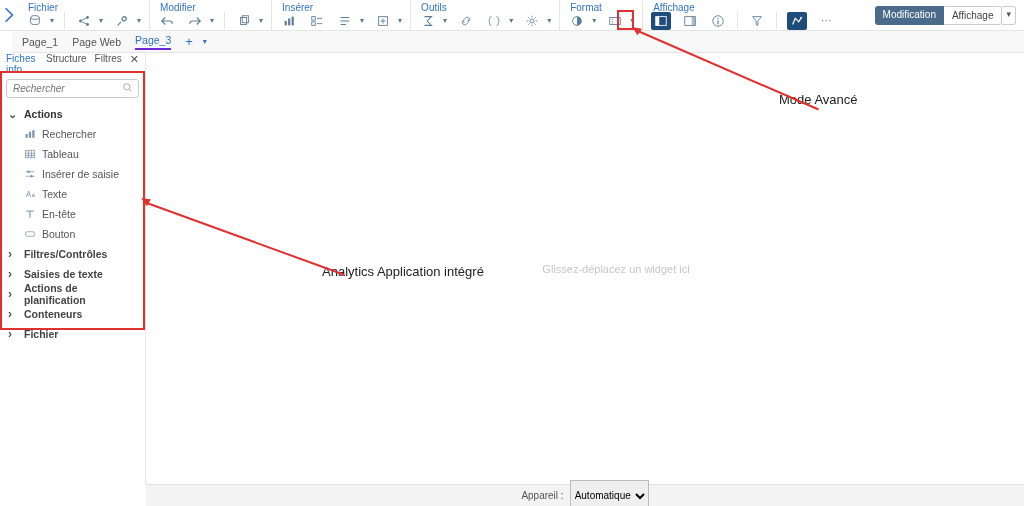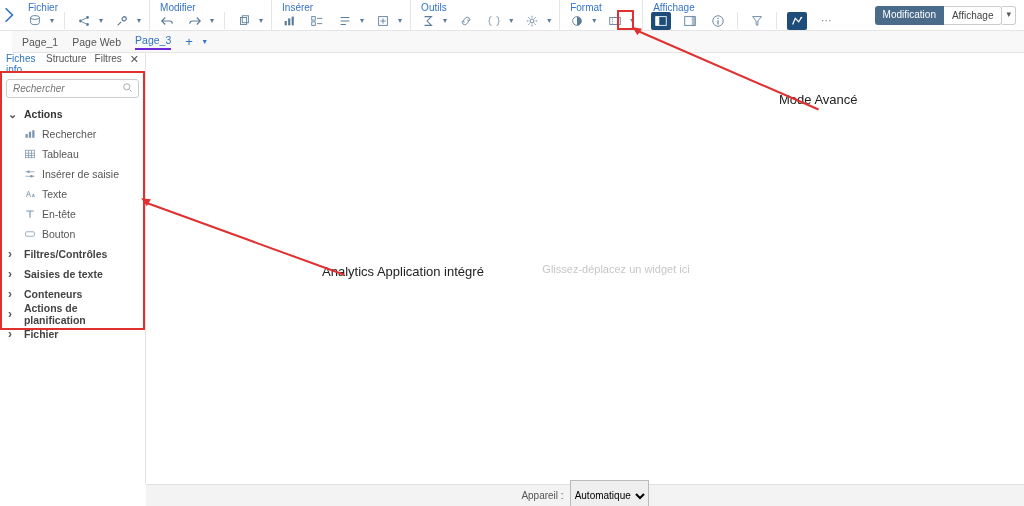--- a/index.html
+++ b/index.html
@@ -341,24 +341,24 @@
         <span>Bouton</span>
       </div>
 
       <div class="tree-row collapsed">
           <span>Filtres/Contrôles</span>
         </div>
       <div class="tree-row collapsed">
           <span>Saisies de texte</span>
         </div>
       <div class="tree-row collapsed">
+          <span>Actions de planification</span>
+        </div>
+      <div class="tree-row collapsed">
           <span>Conteneurs</span>
-        </div>
-      <div class="tree-row collapsed">
-          <span>Actions de planification</span>
         </div>
       <div class="tree-row collapsed">
           <span>Fichier</span>
         </div>
     </div>
   </div>
 
   <div class="canvas">
     <span class="canvas-hint">Glissez-déplacez un widget ici</span>
   </div>

